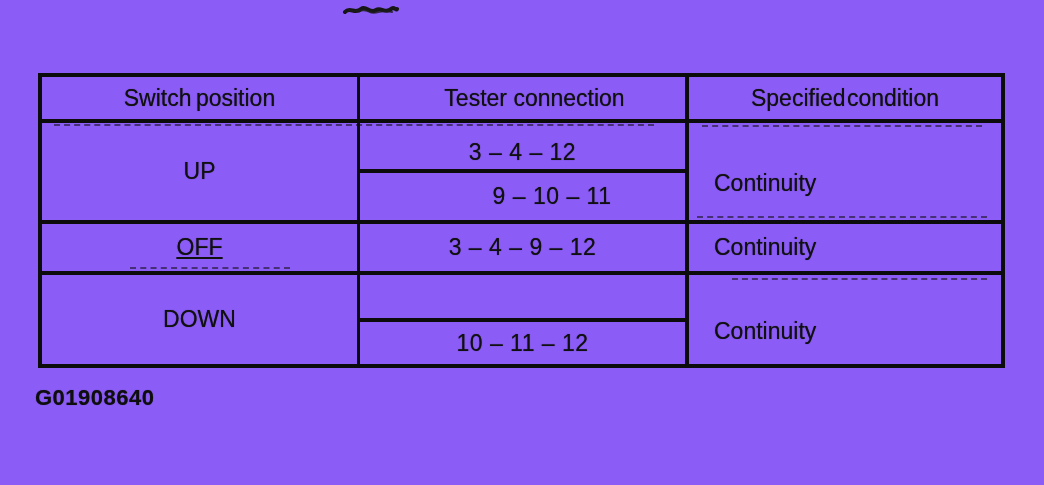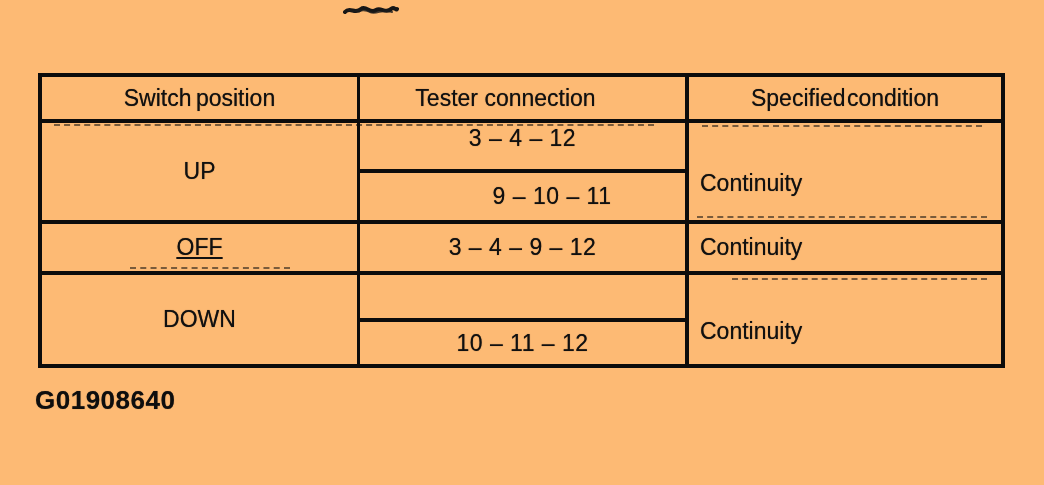--- a/index.html
+++ b/index.html
@@ -4,21 +4,21 @@
 <style>
   html, body {
     margin: 0;
     padding: 0;
     background: #ffffff;
   }
   .page {
     position: relative;
     width: 1044px;
     height: 485px;
-    background: #fdba74;
+    background: #8b5cf6;
     overflow: hidden;
     font-family: "Liberation Sans", sans-serif;
     color: #101010;
   }
   
   .tbl {
     position: absolute;
     left: 38px;
     top: 73px;
     width: 959px;
@@ -37,39 +37,39 @@
     display: flex;
     align-items: center;
     justify-content: center;
     font-size: 23px;
     color: #101010;
     text-shadow: 0 0 0.8px rgba(10,10,10,0.7);
     white-space: nowrap;
   }
   .cell.cond {
     justify-content: flex-start;
-    padding-left: 11px;
+    padding-left: 25px;
   }
   .cell.shift {
     padding-top: 12px;
   }
   .tight   { word-spacing: -5px; }
   .snug    { word-spacing: -2px; }
   .num     { letter-spacing: 0.5px; }
   
   .noise {
     position: absolute;
     border-top: 2px dashed rgba(12,12,12,0.55);
     height: 0;
   }
   .caption {
     position: absolute;
     left: 35px;
     top: 385px;
-    font-size: 26px;
+    font-size: 22px;
     font-weight: 700;
     letter-spacing: 0.5px;
     color: #0e0e0e;
     text-shadow: 0 0 0.8px rgba(10,10,10,0.6);
   }
   .smudge {
     position: absolute;
     left: 343px;
     top: 3px;
     width: 56px;
@@ -96,25 +96,25 @@
     <div class="subline" style="top:92px;  left:315px; width:332px;"></div>
     <div class="subline" style="top:241px; left:315px; width:332px;"></div>
 
     <div class="noise" style="top:47px; left:12px;  width:600px;"></div>
     <div class="noise" style="top:48px; left:660px; width:280px;"></div>
     <div class="noise" style="top:139px; left:655px; width:290px;"></div>
     <div class="noise" style="top:190px; left:88px;  width:160px;"></div>
     <div class="noise" style="top:201px; left:690px; width:255px;"></div>
 
     <div class="cell snug" style="left:0;     top:0; width:315px; height:42px;">Switch position</div>
-    <div class="cell" style="left:301px; top:0; width:325px; height:42px;">Tester connection</div>
+    <div class="cell" style="left:330px; top:0; width:325px; height:42px;">Tester connection</div>
     <div class="cell" style="left:0; top:46px; width:315px; height:97px;">UP</div>
 
     <div class="cell tight" style="left:647px; top:0; width:312px; height:42px;">Specified condition</div>
-    <div class="cell num" style="left:318px; top:38px; width:325px; height:46px;">3 – 4 – 12</div>
+    <div class="cell num" style="left:318px; top:52px; width:325px; height:46px;">3 – 4 – 12</div>
     <div class="cell num" style="left:318px; top:96px; width:384px; height:47px;">9 – 10 – 11</div>
     <div class="cell cond shift" style="left:647px; top:46px; width:312px; height:97px;">Continuity</div>
 
     <div class="cell" style="left:0; top:147px; width:315px; height:47px;text-decoration:underline;">OFF</div>
     <div class="cell num" style="left:318px; top:147px; width:325px; height:47px;">3 – 4 – 9 – 12</div>
     <div class="cell cond" style="left:647px; top:147px; width:312px; height:47px;">Continuity</div>
 
     <div class="cell" style="left:0; top:198px; width:315px; height:89px;">DOWN</div>
     <div class="cell num" style="left:318px; top:245px; width:325px; height:42px;">10 – 11 – 12</div>
     <div class="cell cond shift" style="left:647px; top:198px; width:312px; height:89px;">Continuity</div>

